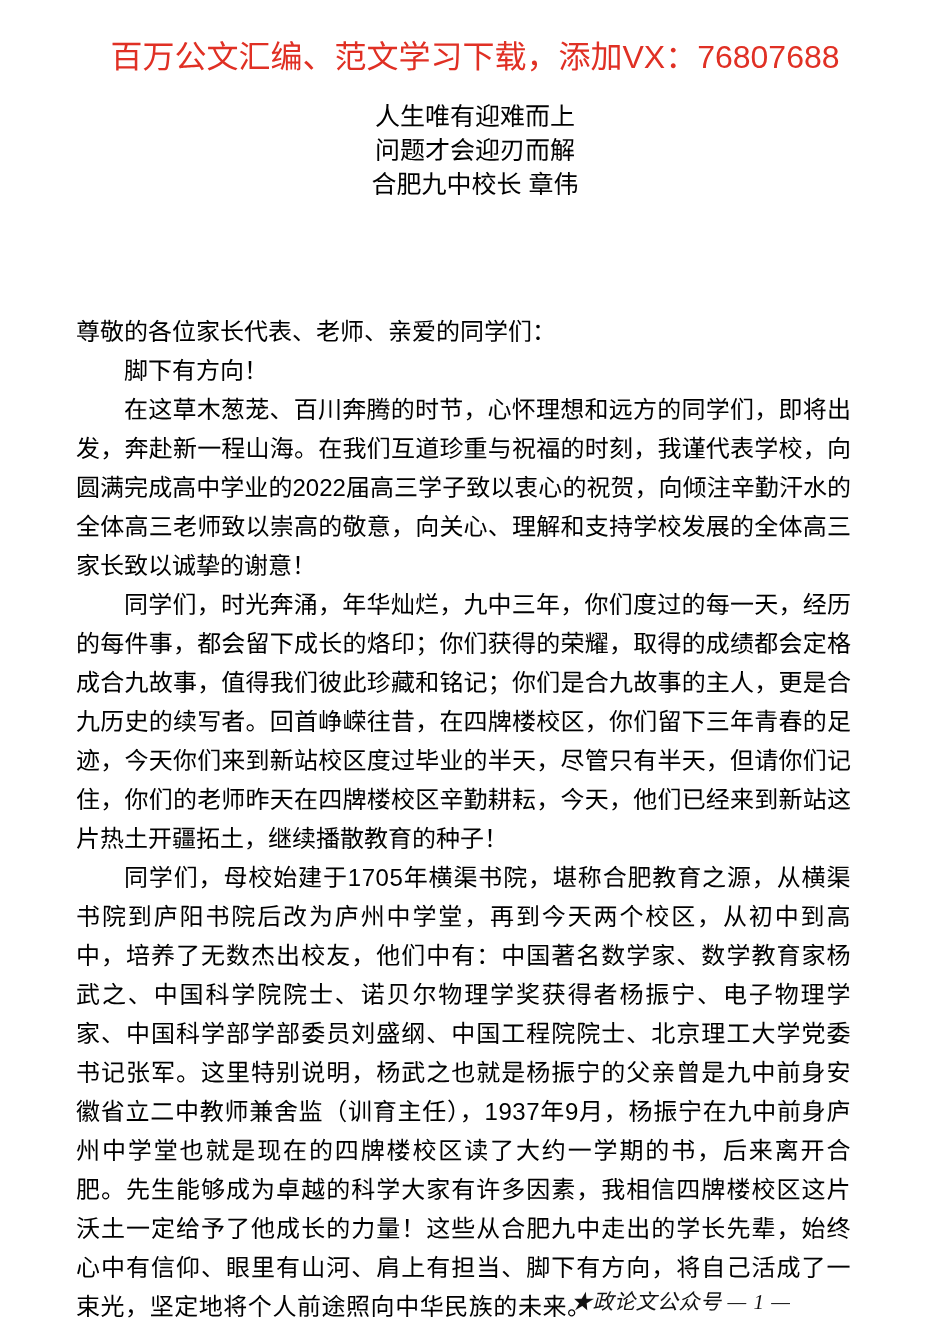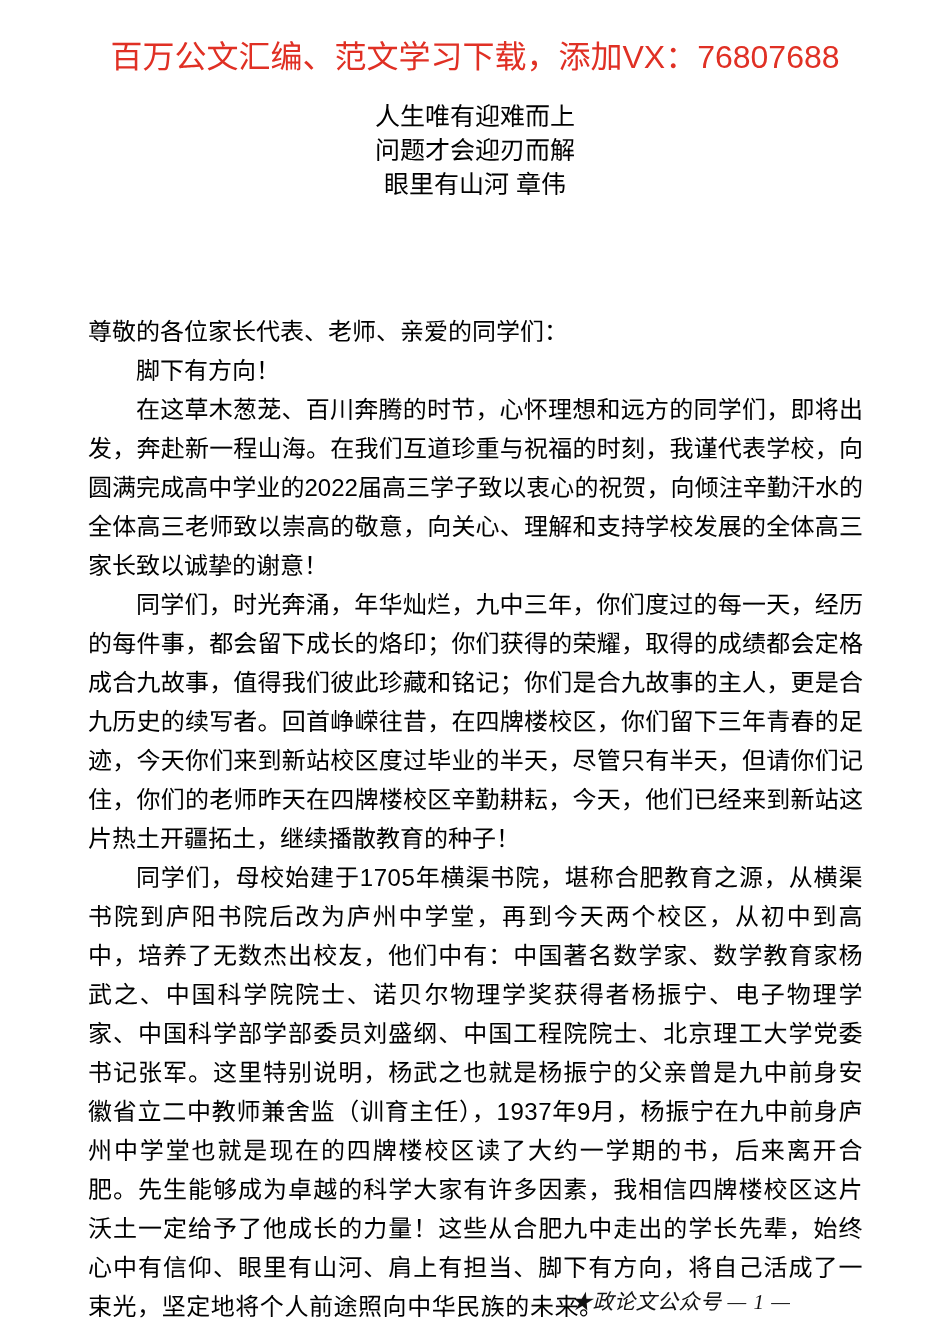--- a/index.html
+++ b/index.html
@@ -53,21 +53,21 @@
     line-height: 34px;
     color: #000;
     white-space: nowrap;
     font-family: "Liberation Sans", "DejaVu Sans", sans-serif;
   }
 
   
   .body-block {
     position: absolute;
     top: 312px;
-    left: 88px;
+    left: 76px;
     width: 775px;
   }
   .para {
     font-size: 24px;
     line-height: 39px;
     text-align: justify;
     text-justify: inter-character;
     text-align-last: left;
     margin: 0;
     color: #000;
@@ -103,21 +103,21 @@
 </head>
 <body>
 
 <div class="page">
 
   <div class="promo-banner">百万公文汇编、范文学习下载，添加VX：76807688</div>
 
   <div class="title-block">
     <div class="title-line">人生唯有迎难而上</div>
     <div class="title-line">问题才会迎刃而解</div>
-    <div class="title-line">眼里有山河  章伟</div>
+    <div class="title-line">合肥九中校长  章伟</div>
   </div>
 
   <div class="body-block">
     <p class="para noindent">尊敬的各位家长代表、老师、亲爱的同学们：</p>
     <p class="para indent">脚下有方向！</p>
     <p class="para indent">在这草木葱茏、百川奔腾的时节，心怀理想和远方的同学们，即将出发，奔赴新一程山海。在我们互道珍重与祝福的时刻，我谨代表学校，向圆满完成高中学业的2022届高三学子致以衷心的祝贺，向倾注辛勤汗水的全体高三老师致以崇高的敬意，向关心、理解和支持学校发展的全体高三家长致以诚挚的谢意！</p>
     <p class="para indent">同学们，时光奔涌，年华灿烂，九中三年，你们度过的每一天，经历的每件事，都会留下成长的烙印；你们获得的荣耀，取得的成绩都会定格成合九故事，值得我们彼此珍藏和铭记；你们是合九故事的主人，更是合九历史的续写者。回首峥嵘往昔，在四牌楼校区，你们留下三年青春的足迹，今天你们来到新站校区度过毕业的半天，尽管只有半天，但请你们记住，你们的老师昨天在四牌楼校区辛勤耕耘，今天，他们已经来到新站这片热土开疆拓土，继续播散教育的种子！</p>
     <p class="para indent loose">同学们，母校始建于1705年横渠书院，堪称合肥教育之源，从横渠书院到庐阳书院后改为庐州中学堂，再到今天两个校区，从初中到高中，培养了无数杰出校友，他们中有：中国著名数学家、数学教育家杨武之、中国科学院院士、诺贝尔物理学奖获得者杨振宁、电子物理学家、中国科学部学部委员刘盛纲、中国工程院院士、北京理工大学党委书记张军。这里特别说明，杨武之也就是杨振宁的父亲曾是九中前身安徽省立二中教师兼舍监（训育主任），1937年9月，杨振宁在九中前身庐州中学堂也就是现在的四牌楼校区读了大约一学期的书，后来离开合肥。先生能够成为卓越的科学大家有许多因素，我相信四牌楼校区这片沃土一定给予了他成长的力量！这些从合肥九中走出的学长先辈，始终心中有信仰、眼里有山河、肩上有担当、脚下有方向，将自己活成了一束光，坚定地将个人前途照向中华民族的未来。</p>
   </div>
 

